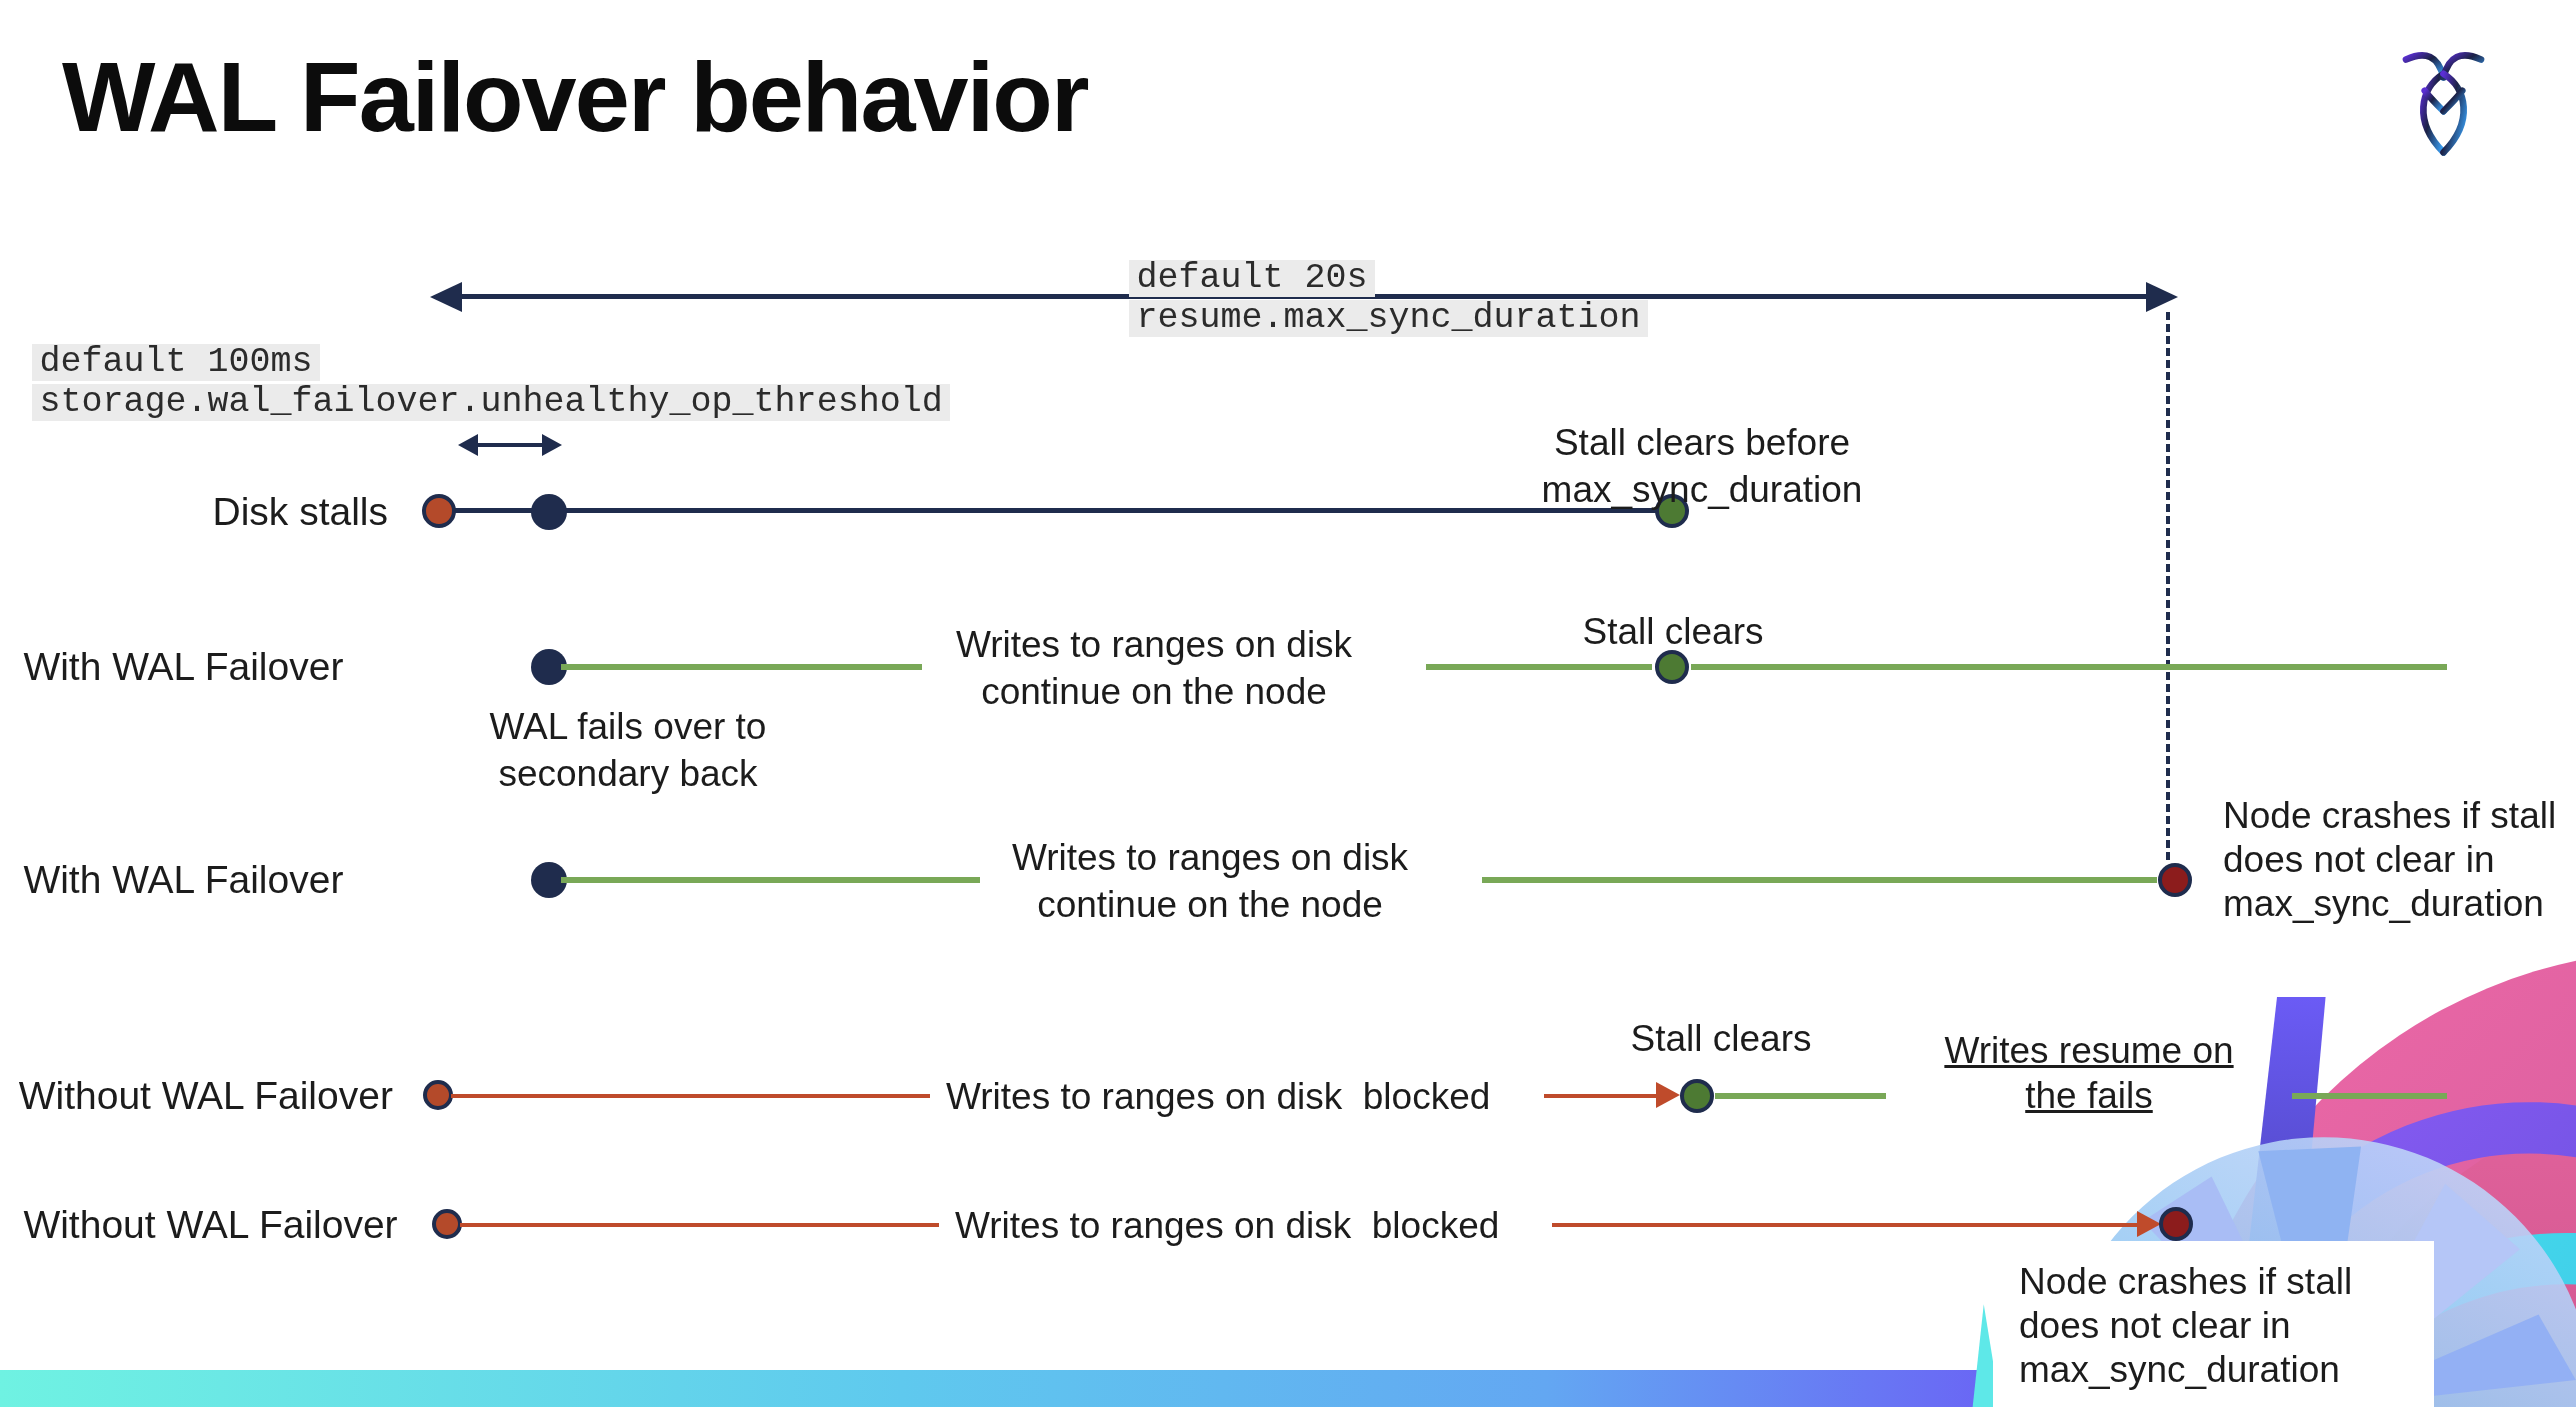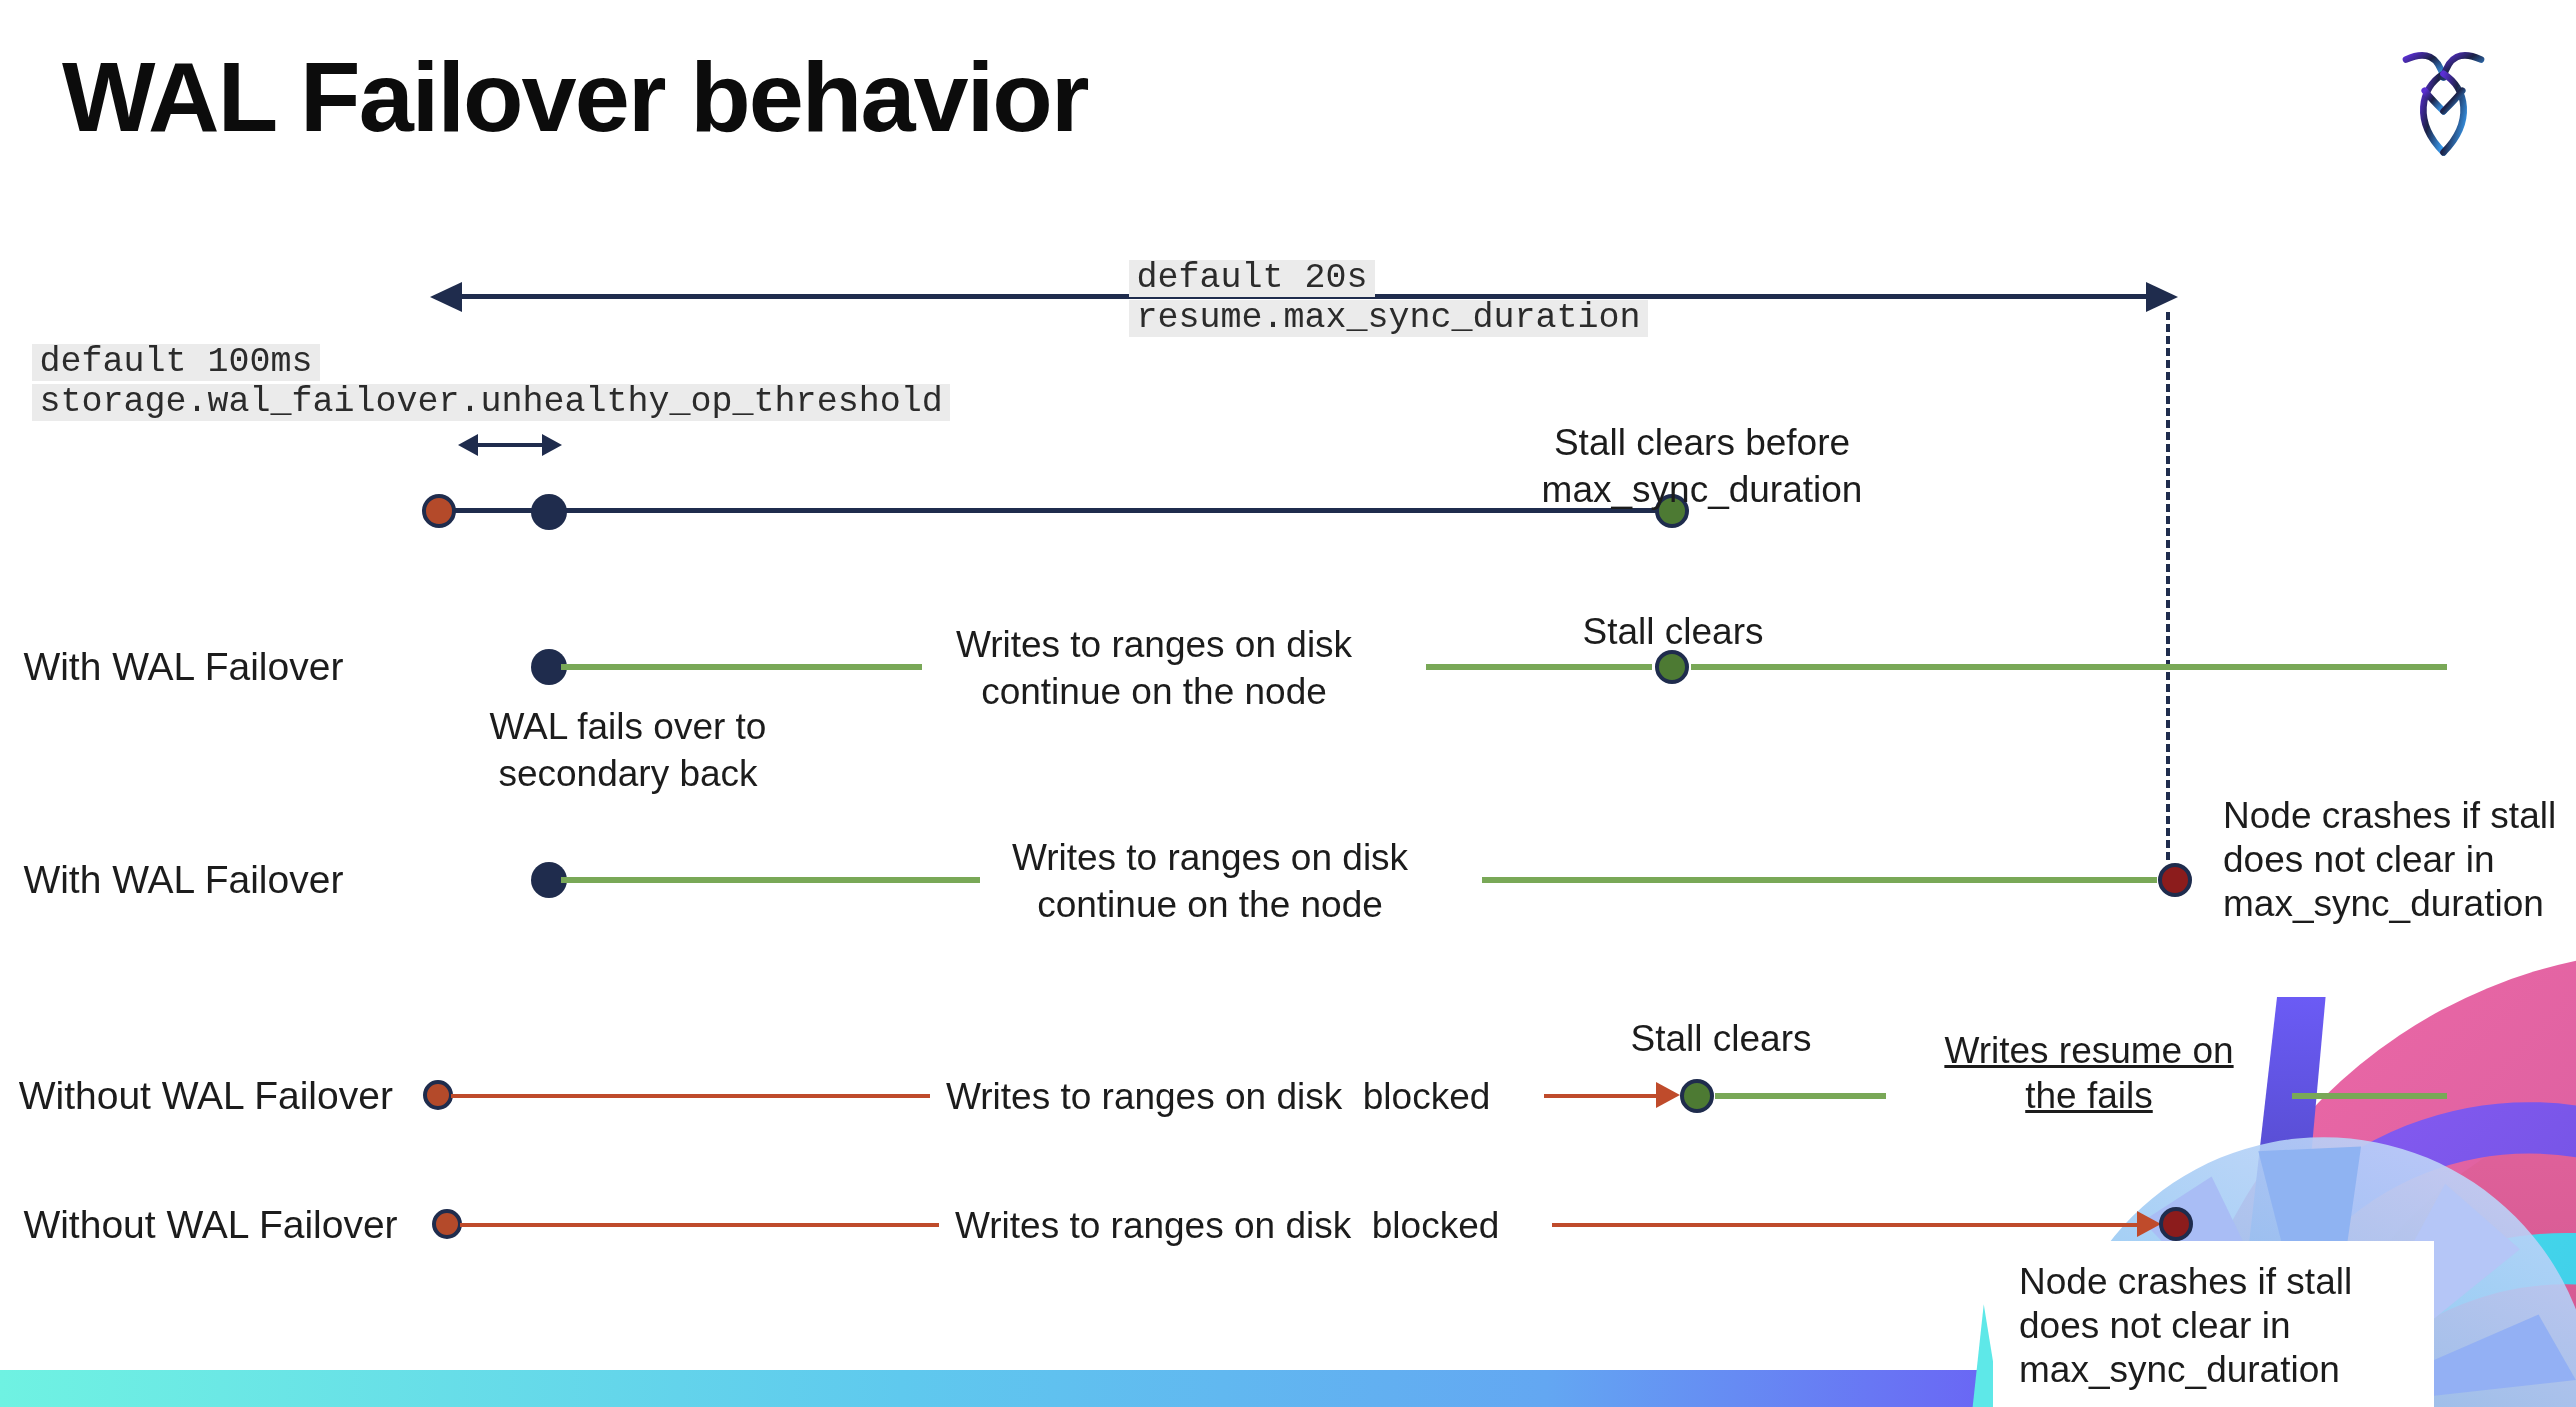--- a/index.html
+++ b/index.html
@@ -118,20 +118,21 @@
   <div class="abs chipwrap" style="left:32px;top:344px;">
     <span class="chip">default 100ms</span><br>
     <span class="chip">storage.wal_failover.unhealthy_op_threshold</span>
   </div>
   <div class="abs tri tri-l-sm" style="left:458px;top:434px;"></div>
   <div class="abs navy-line" style="left:475px;top:443px;width:71px;height:3.7px;"></div>
   <div class="abs tri tri-r-sm" style="left:542px;top:434px;"></div>
 
   <div class="abs dashed-v" style="left:2166px;top:312px;height:548px;"></div>
 
+  <div class="abs lbl right" style="left:28px;top:488px;width:360px;">Disk stalls</div>
   <div class="abs navy-line" style="left:438px;top:508px;width:1234px;"></div>
   <div class="abs dot dot-red" style="left:422px;top:494px;"></div>
   <div class="abs dot dot-navy" style="left:531px;top:494px;"></div>
   <div class="abs dot dot-green" style="left:1655px;top:494px;"></div>
   <div class="abs txt center" style="left:1522px;top:419px;width:360px;">
     <span>Stall clears before</span><br>
     <span>max_sync_duration</span>
   </div>
 
   <div class="abs lbl" style="left:23.4px;top:643px;width:393px;">With WAL Failover</div>

